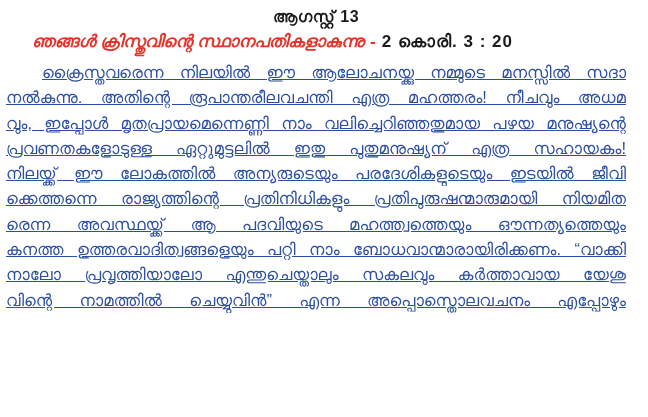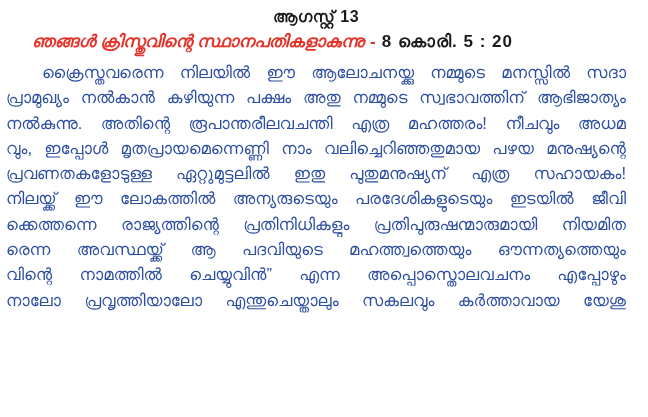--- a/index.html
+++ b/index.html
@@ -52,49 +52,50 @@
   .body-text {
     color: var(--body-blue);
     font-size: 16.5px;
   }
   .line {
     height: 25.3px;
     line-height: 25.3px;
     text-align: justify;
     text-align-last: justify;
     overflow: hidden;
+    text-decoration: underline;
   }
   .line.first {
     text-indent: 36px;
   }
   .line.last {
     text-align: left;
     text-align-last: left;
   }
 </style>
 </head>
 <body>
 
 <div class="page">
 
   <div class="date-heading">ആഗസ്റ്റ് 13</div>
 
   <div class="title-line">
-    <span class="title-red">ഞങ്ങൾ ക്രിസ്തുവിന്റെ സ്ഥാനപതികളാകുന്നു</span><span class="title-sep">-</span><span class="title-ref">8 കൊരി. 5 : 20</span>
+    <span class="title-red">ഞങ്ങൾ ക്രിസ്തുവിന്റെ സ്ഥാനപതികളാകുന്നു</span><span class="title-sep">-</span><span class="title-ref">2 കൊരി. 3 : 20</span>
   </div>
 
   <div class="body-text">
     <div class="line first">ക്രൈസ്തവരെന്ന നിലയിൽ ഈ ആലോചനയ്ക്കു നമ്മുടെ മനസ്സിൽ സദാ</div>
-    <div class="line">പ്രാമുഖ്യം നൽകാൻ കഴിയുന്ന പക്ഷം അതു നമ്മുടെ സ്വഭാവത്തിന് ആഭിജാത്യം</div>
     <div class="line">നൽകുന്നു. അതിന്റെ രൂപാന്തരീലവചന്തി എത്ര മഹത്തരം! നീചവും അധമ</div>
     <div class="line">വും, ഇപ്പോൾ മൃതപ്രായമെന്നെണ്ണി നാം വലിച്ചെറിഞ്ഞതുമായ പഴയ മനുഷ്യന്റെ</div>
     <div class="line">പ്രവണതകളോടുള്ള ഏറ്റുമുട്ടലിൽ ഇതു പുതുമനുഷ്യന് എത്ര സഹായകം!</div>
     <div class="line">നിലയ്ക്ക് ഈ ലോകത്തിൽ അന്യരുടെയും പരദേശികളുടെയും ഇടയിൽ ജീവി</div>
     <div class="line">ക്കെത്തന്നെ രാജ്യത്തിന്റെ പ്രതിനിധികളും പ്രതിപുരുഷന്മാരുമായി നിയമിത</div>
     <div class="line">രെന്ന അവസ്ഥയ്ക്ക് ആ പദവിയുടെ മഹത്ത്വത്തെയും ഔന്നത്യത്തെയും</div>
+    <div class="line">കനത്ത ഉത്തരവാദിത്വങ്ങളെയും പറ്റി നാം ബോധവാന്മാരായിരിക്കണം. “വാക്കി</div>
+    <div class="line">നാലോ പ്രവൃത്തിയാലോ എന്തുചെയ്താലും സകലവും കർത്താവായ യേശു</div>
     <div class="line">വിന്റെ നാമത്തിൽ ചെയ്യുവിൻ” എന്ന അപ്പൊസ്തൊലവചനം എപ്പോഴും</div>
-    <div class="line">നാലോ പ്രവൃത്തിയാലോ എന്തുചെയ്താലും സകലവും കർത്താവായ യേശു</div>
     <div class="line last">
       
     </div>
   </div>
 
 </div>
 
 </body></html>

